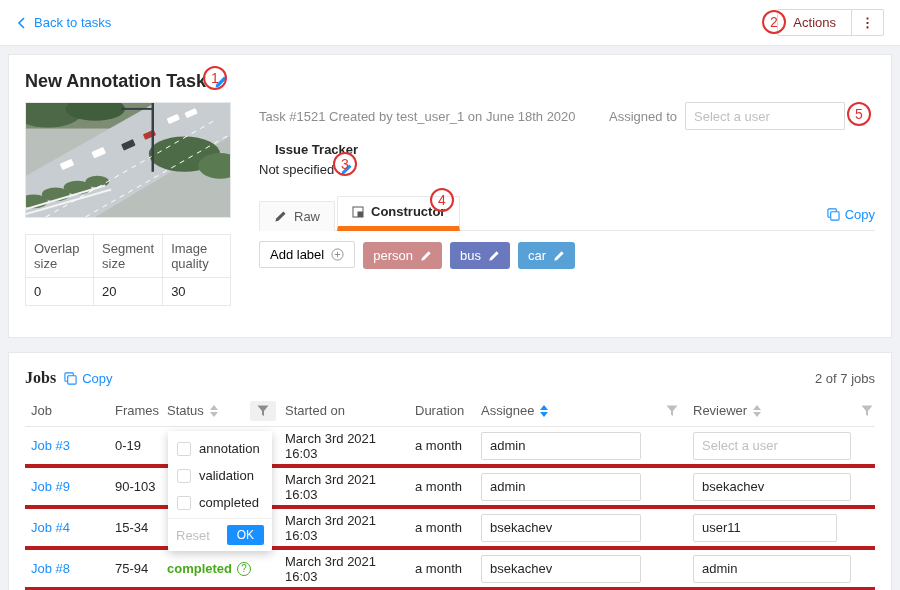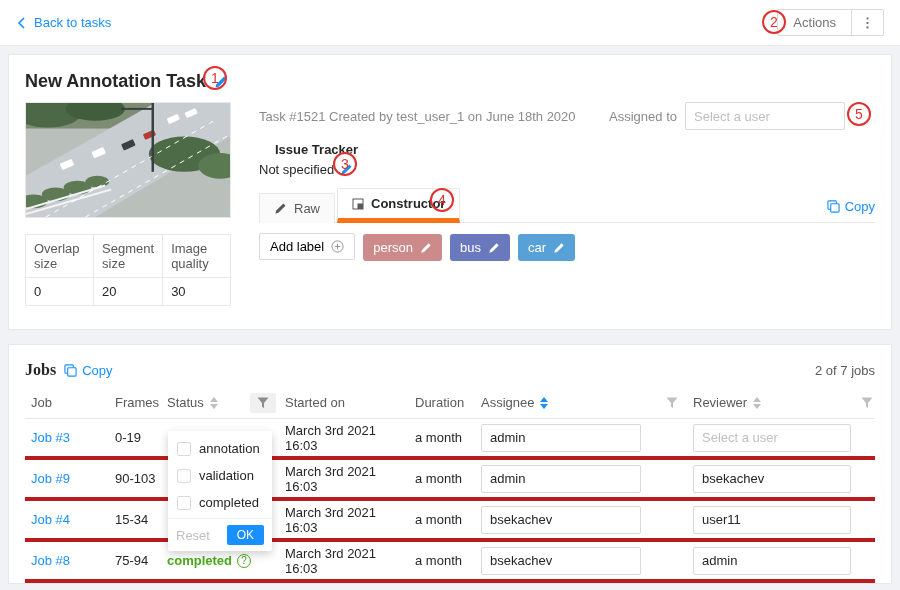--- a/index.html
+++ b/index.html
@@ -13,21 +13,21 @@
 
   
   .topbar {
     height: 46px; background: #fff; border-bottom: 1px solid #e8e8e8;
     display: flex; align-items: center; justify-content: space-between;
     padding: 0 16px;
   }
   .back-link { color:#1890ff; display:flex; align-items:center; gap:6px; cursor:pointer; }
   .btn-group { display:flex; }
   .btn {
-    background:#fff; border:1px solid #d9d9d9; color:#737373;
+    background:#fff; border:1px solid #d9d9d9; color:#7f1d1d;
     font-size:13px; padding:5px 15px; cursor:pointer; font-family:inherit;
   }
   .btn.actions { border-radius:2px 0 0 2px; }
   .btn.menu { border-radius:0 2px 2px 0; margin-left:-1px; padding:5px 9px; font-weight:bold; }
 
   
   .card { background:#fff; border:1px solid #e8e8e8; margin:8px 8px 0; padding:16px; }
 
   .task-title-row { display:flex; align-items:center; gap:8px; margin-bottom:10px; }
   .task-title { font-size:18px; font-weight:700; }
@@ -50,21 +50,21 @@
   .assign-label { color:#8c8c8c; }
   .ant-input {
     border:1px solid #d9d9d9; border-radius:2px; height:28px; padding:0 8px;
     font-size:13px; width:160px; color:#262626; font-family:inherit; background:#fff;
   }
   .ant-input::placeholder { color:#bfbfbf; }
 
   .issue-label { font-weight:700; margin-top:12px;padding-left:16px; }
   .issue-value-row { margin-top:5px; display:flex; align-items:center; gap:6px; }
 
-  .tabs-bar { display:flex; align-items:flex-end; border-bottom:1px solid #e8e8e8; margin-top:10px; }
+  .tabs-bar { display:flex; align-items:flex-end; border-bottom:1px solid #e8e8e8; margin-top:18px; }
   .tab {
     padding:7px 14px; border:1px solid #e8e8e8; border-bottom:none; background:#fafafa;
     color:#595959; display:flex; gap:7px; align-items:center; border-radius:2px 2px 0 0;
     margin-right:2px; cursor:pointer; position:relative; top:1px;
   }
   .tab.active { background:#fff; color:#262626; font-weight:700; border-bottom:5px solid #f97316; }
   .copy-link { display:flex; gap:5px; align-items:center; color:#1890ff; cursor:pointer; }
   .tabs-copy { margin-left:auto; padding-bottom:8px; }
   .tab-content { padding:10px 0 2px; min-height:90px; display:flex; align-items:flex-start; gap:8px; }
 
@@ -415,21 +415,21 @@
     <div class="cell c-frames">15-34</div>
     <div class="cell c-status"></div>
     <div class="cell c-sfilter"></div>
     <div class="cell c-started">March 3rd 2021 16:03</div>
     <div class="cell c-duration">a month</div>
     <div class="cell c-assignee">
         <input class="ant-input" type="text" value="bsekachev" style="">
       </div>
     <div class="cell c-afilter"></div>
     <div class="cell c-reviewer">
-        <input class="ant-input" style="width: 158px;" type="text" value="user11">
+        <input class="ant-input" style="width: 144px;" type="text" value="user11">
       </div>
     <div class="cell c-rfilter"></div>
   </div>
 
   <div class="jrow">
     <div class="cell c-job">
         <span class="job-link">Job #8</span>
       </div>
     <div class="cell c-frames">75-94</div>
     <div class="cell c-status">

